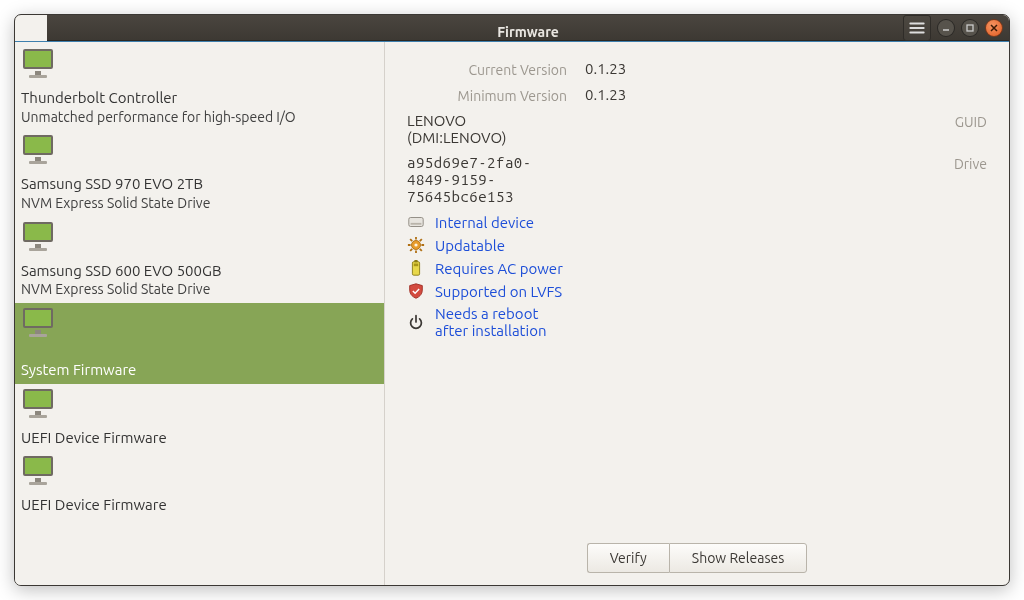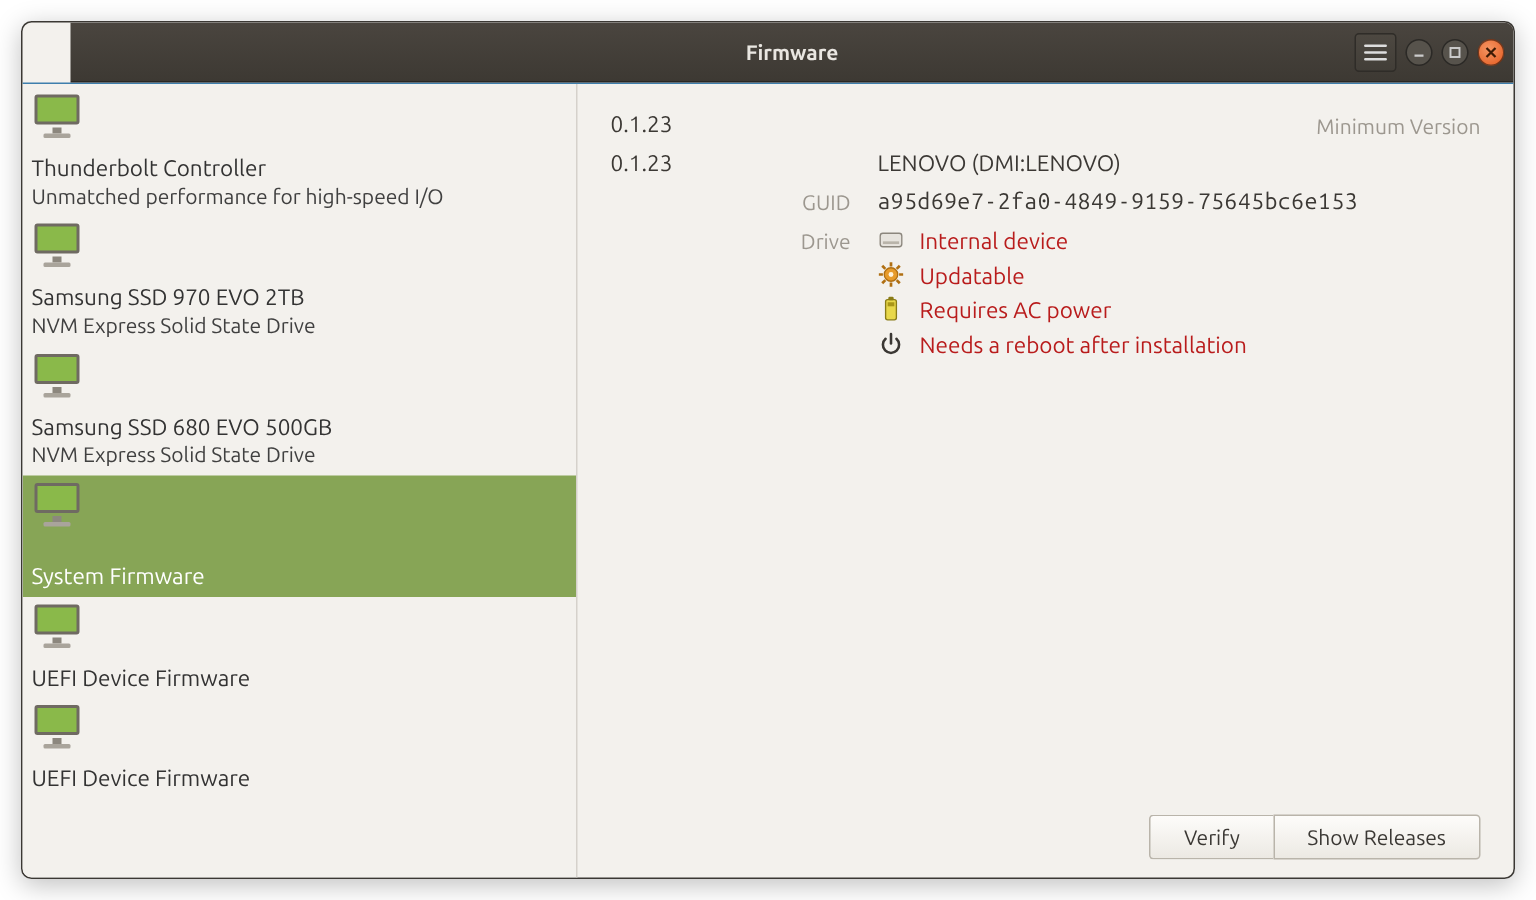--- a/index.html
+++ b/index.html
@@ -12,24 +12,24 @@
   .window {
     width: 996px; height: 572px;
     border: 1px solid #3b3834;
     border-radius: 7px;
     overflow: hidden;
     display: flex; flex-direction: column;
     box-shadow: 0 4px 18px rgba(0,0,0,0.25);
     background: #f3f1ed;
   }
   .titlebar {
-    height: 40px;
+    height: 26px;
     background: linear-gradient(to bottom, #4a453f, #3d3933);
     border-bottom: 1px solid #2a2723;
-    display: flex; align-items: center; justify-content: center;
+    display: flex; align-items: flex-end; justify-content: center;
     position: relative;
     color: #e9e6e1;
     margin-left: 32px;
   }
   .titlebar-title { font-weight: 600; }
   .titlebar-right {
     position: absolute; right: 6px; top: 0; bottom: 0;
     display: flex; align-items: center; gap: 6px;
   }
   .menu-btn {
@@ -96,26 +96,26 @@
     row-gap: 8px;
     align-items: start;
     margin-top: 6px;
   }
   .kv-label { text-align: right; color: #9c978f; padding-top: 2px; }
   .kv-value { color: #3b3834; font-size: 15px; }
   .mono { font-family: "Ubuntu Mono", Menlo, Consolas, monospace; letter-spacing: 0.5px; }
 
   .flags-list { display: flex; flex-direction: column; gap: 5px; }
   .flag-item { display: flex; align-items: center; gap: 10px; }
-  .flag-text { font-size: 15px; color: #b91c1c; }
+  .flag-text { font-size: 15px; color: #1d4ed8; }
   .flag-icon { width: 18px; height: 18px; flex-shrink: 0; }
 
   .footer {
     margin-top: auto;
-    display: flex; justify-content: flex-end; gap: 0;
+    display: flex; justify-content: center; gap: 0;
     padding-top: 12px;
   }
   .btn {
     height: 30px;
     padding: 0 22px;
     border: 1px solid #b9b4aa;
     background: linear-gradient(to bottom, #fdfcfa, #ece9e3);
     font-size: 14px; color: #3b3834;
     display: flex; align-items: center; justify-content: center;
   }
@@ -179,21 +179,21 @@
               <div class="device-sub">NVM Express Solid State Drive</div>
             </div>
           </div>
           <div class="device-row">
             <div class="monitor-icon">
               <div class="monitor-screen"></div>
               <div class="monitor-stand"></div>
               <div class="monitor-base"></div>
             </div>
             <div class="device-text">
-              <div class="device-title">Samsung SSD 680 EVO 500GB</div>
+              <div class="device-title">Samsung SSD 600 EVO 500GB</div>
               <div class="device-sub">NVM Express Solid State Drive</div>
             </div>
           </div>
           <div class="device-row selected">
             <div class="monitor-icon">
               <div class="monitor-screen"></div>
               <div class="monitor-stand"></div>
               <div class="monitor-base"></div>
             </div>
             <div class="device-text">
@@ -217,20 +217,21 @@
               <div class="monitor-base"></div>
             </div>
             <div class="device-text">
               <div class="device-title">UEFI Device Firmware</div>
             </div>
           </div>
         </div>
 
     <div class="detail">
       <div class="kv-grid">
+        <div class="kv-label">Current Version</div>
         <div class="kv-value">0.1.23</div>
 
         <div class="kv-label">Minimum Version</div>
         <div class="kv-value">0.1.23</div>
 
         <div class="kv-value">LENOVO (DMI:LENOVO)</div>
 
         <div class="kv-label">GUID</div>
         <div class="kv-value mono">a95d69e7-2fa0-4849-9159-75645bc6e153</div>
 
@@ -264,20 +265,27 @@
                 <div class="flag-item">
                   <svg viewBox="0 0 20 20" class="flag-icon">
                     <rect x="6" y="3" width="8" height="15" rx="1.5" fill="#e8d84a" stroke="#8a7c16"></rect>
                     <rect x="8" y="1" width="4" height="2.5" rx="1" fill="#8a7c16"></rect>
                     <rect x="7.5" y="5" width="5" height="3" fill="#a99617"></rect>
                   </svg>
                   <span class="flag-text">Requires AC power</span>
                 </div>
                 <div class="flag-item">
                   <svg viewBox="0 0 20 20" class="flag-icon">
+                    <path d="M10 2l7 2v5c0 5-4 8-7 9-3-1-7-4-7-9V4z" fill="#d34b3f" stroke="#9e2e24"></path>
+                    <path d="M6.5 10l2.5 2.5 4.5-4.8" fill="none" stroke="#fff" stroke-width="1.6"></path>
+                  </svg>
+                  <span class="flag-text">Supported on LVFS</span>
+                </div>
+                <div class="flag-item">
+                  <svg viewBox="0 0 20 20" class="flag-icon">
                     <path d="M6 6.5a6 6 0 1 0 8 0" fill="none" stroke="#3b3834" stroke-width="1.9" stroke-linecap="round"></path>
                     <line x1="10" y1="3" x2="10" y2="10" stroke="#3b3834" stroke-width="1.9" stroke-linecap="round"></line>
                   </svg>
                   <span class="flag-text">Needs a reboot after installation</span>
                 </div>
               </div>
         </div>
       </div>
 
       <div class="footer">

